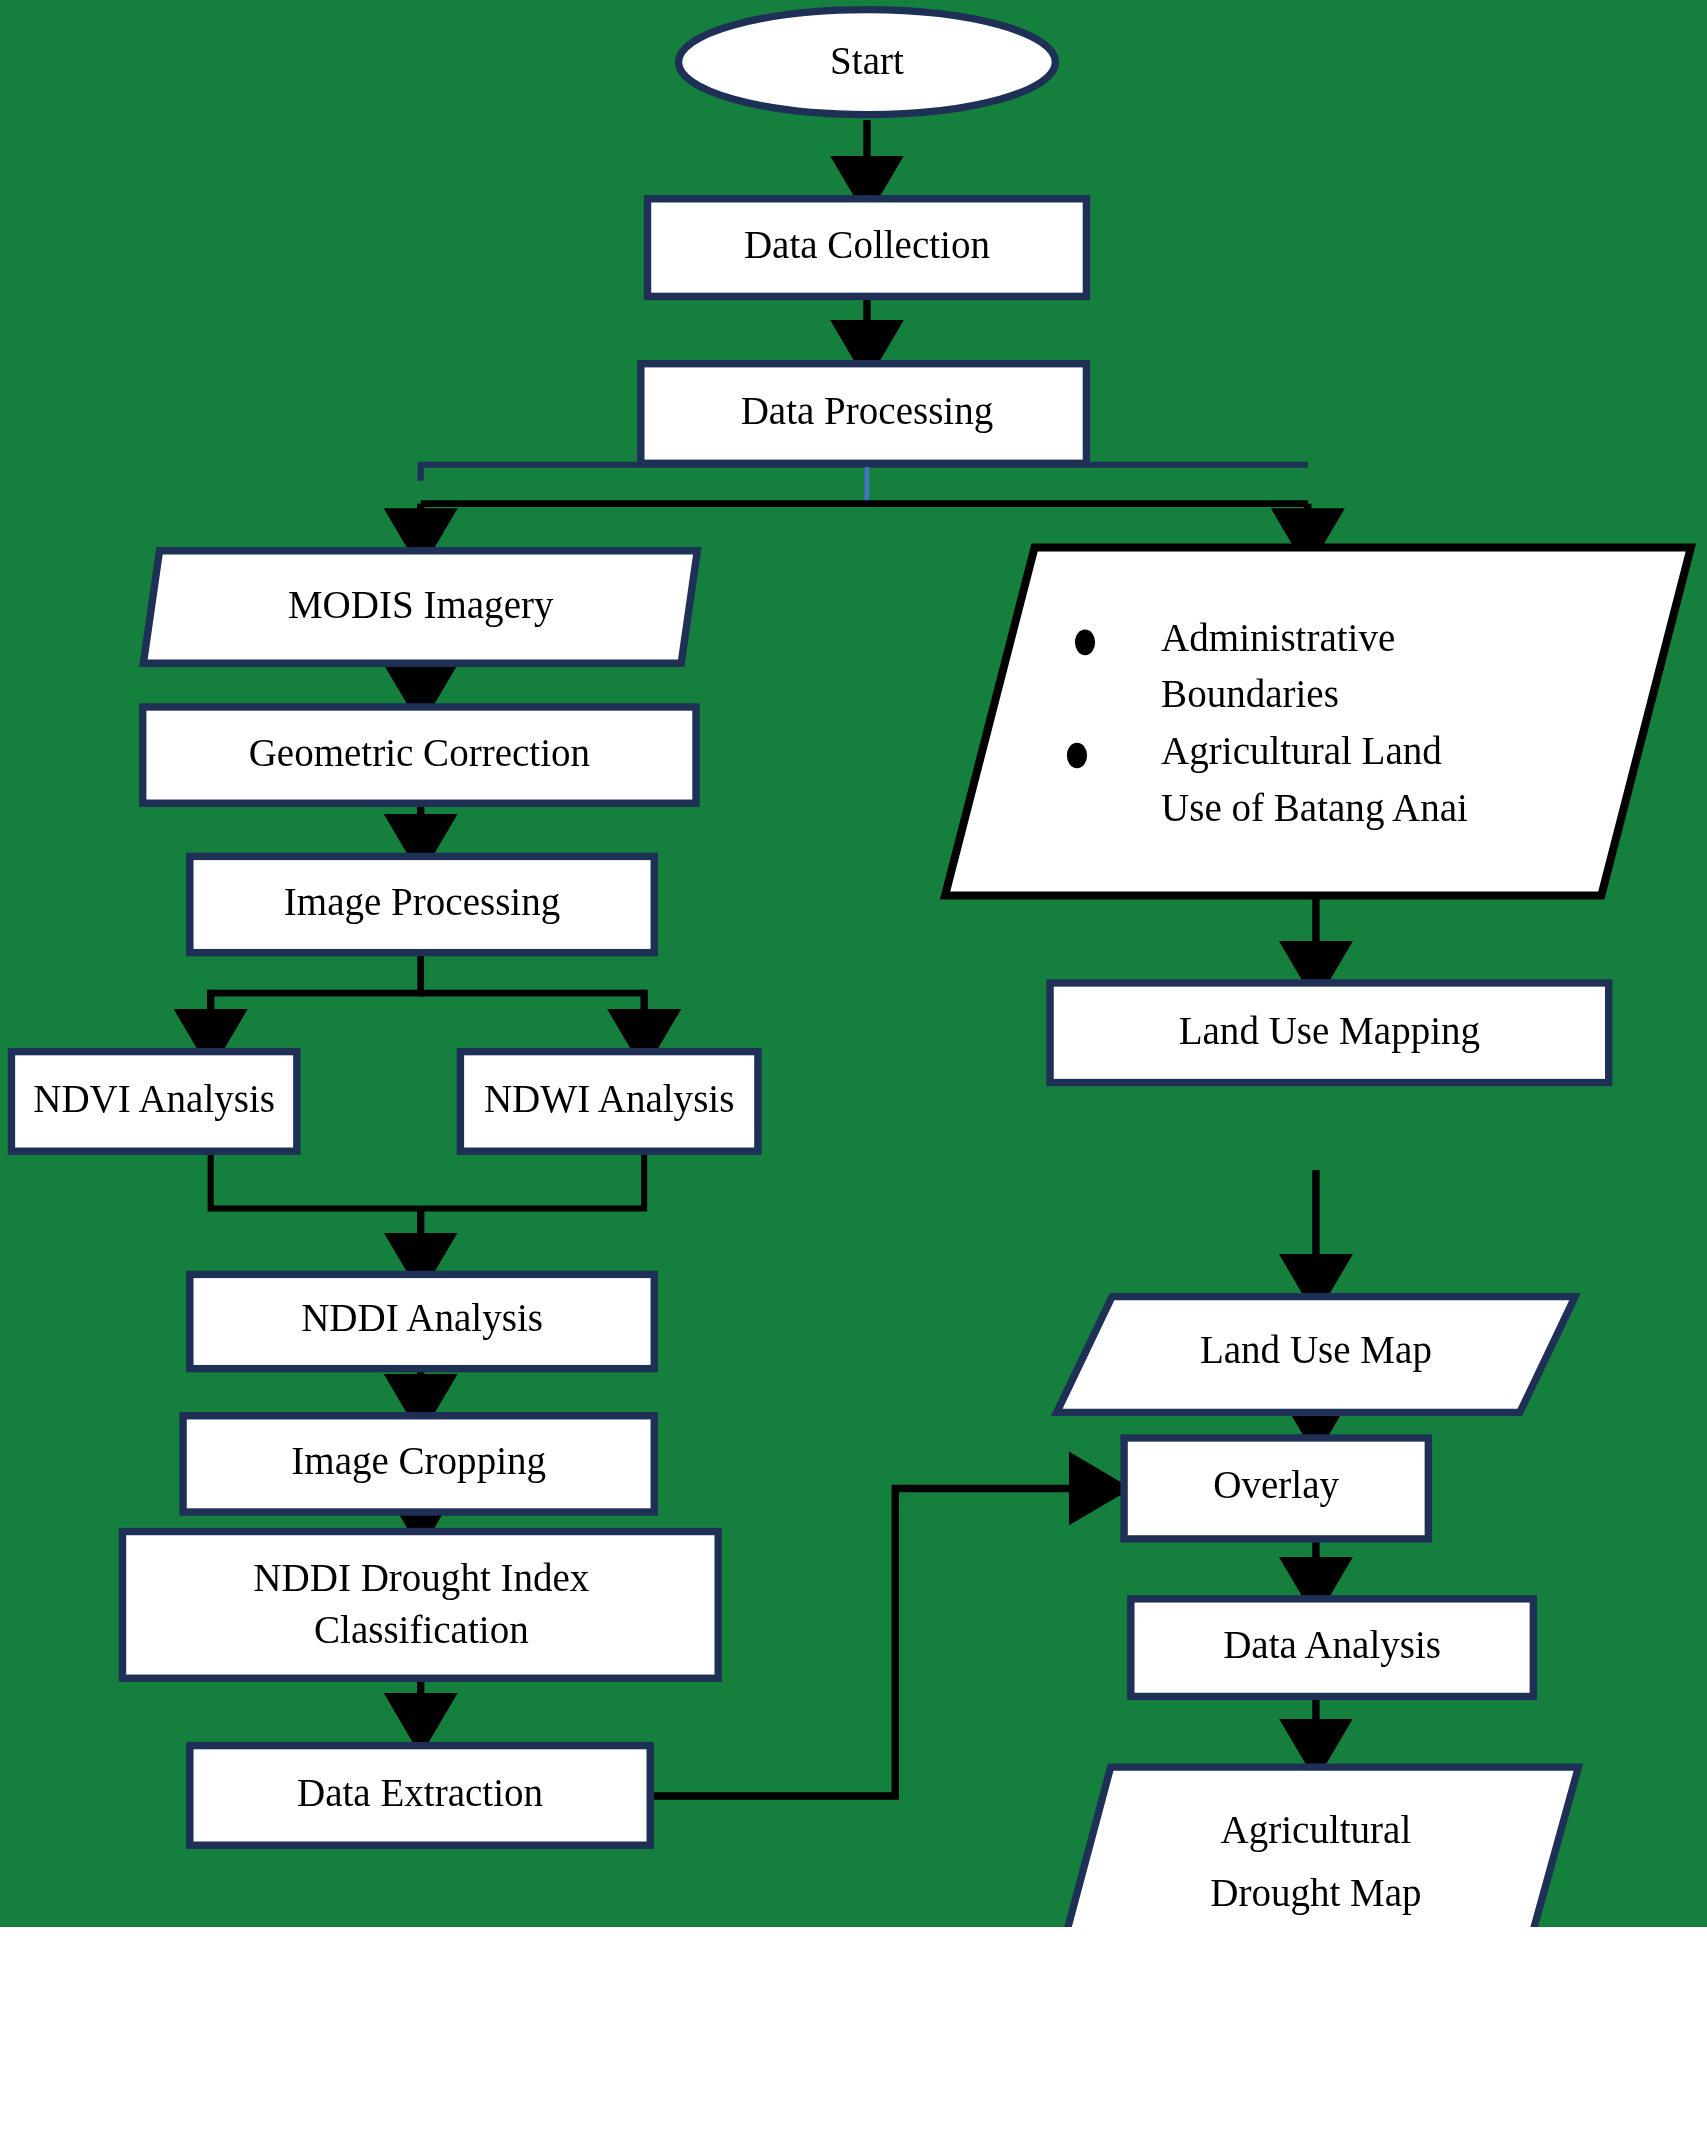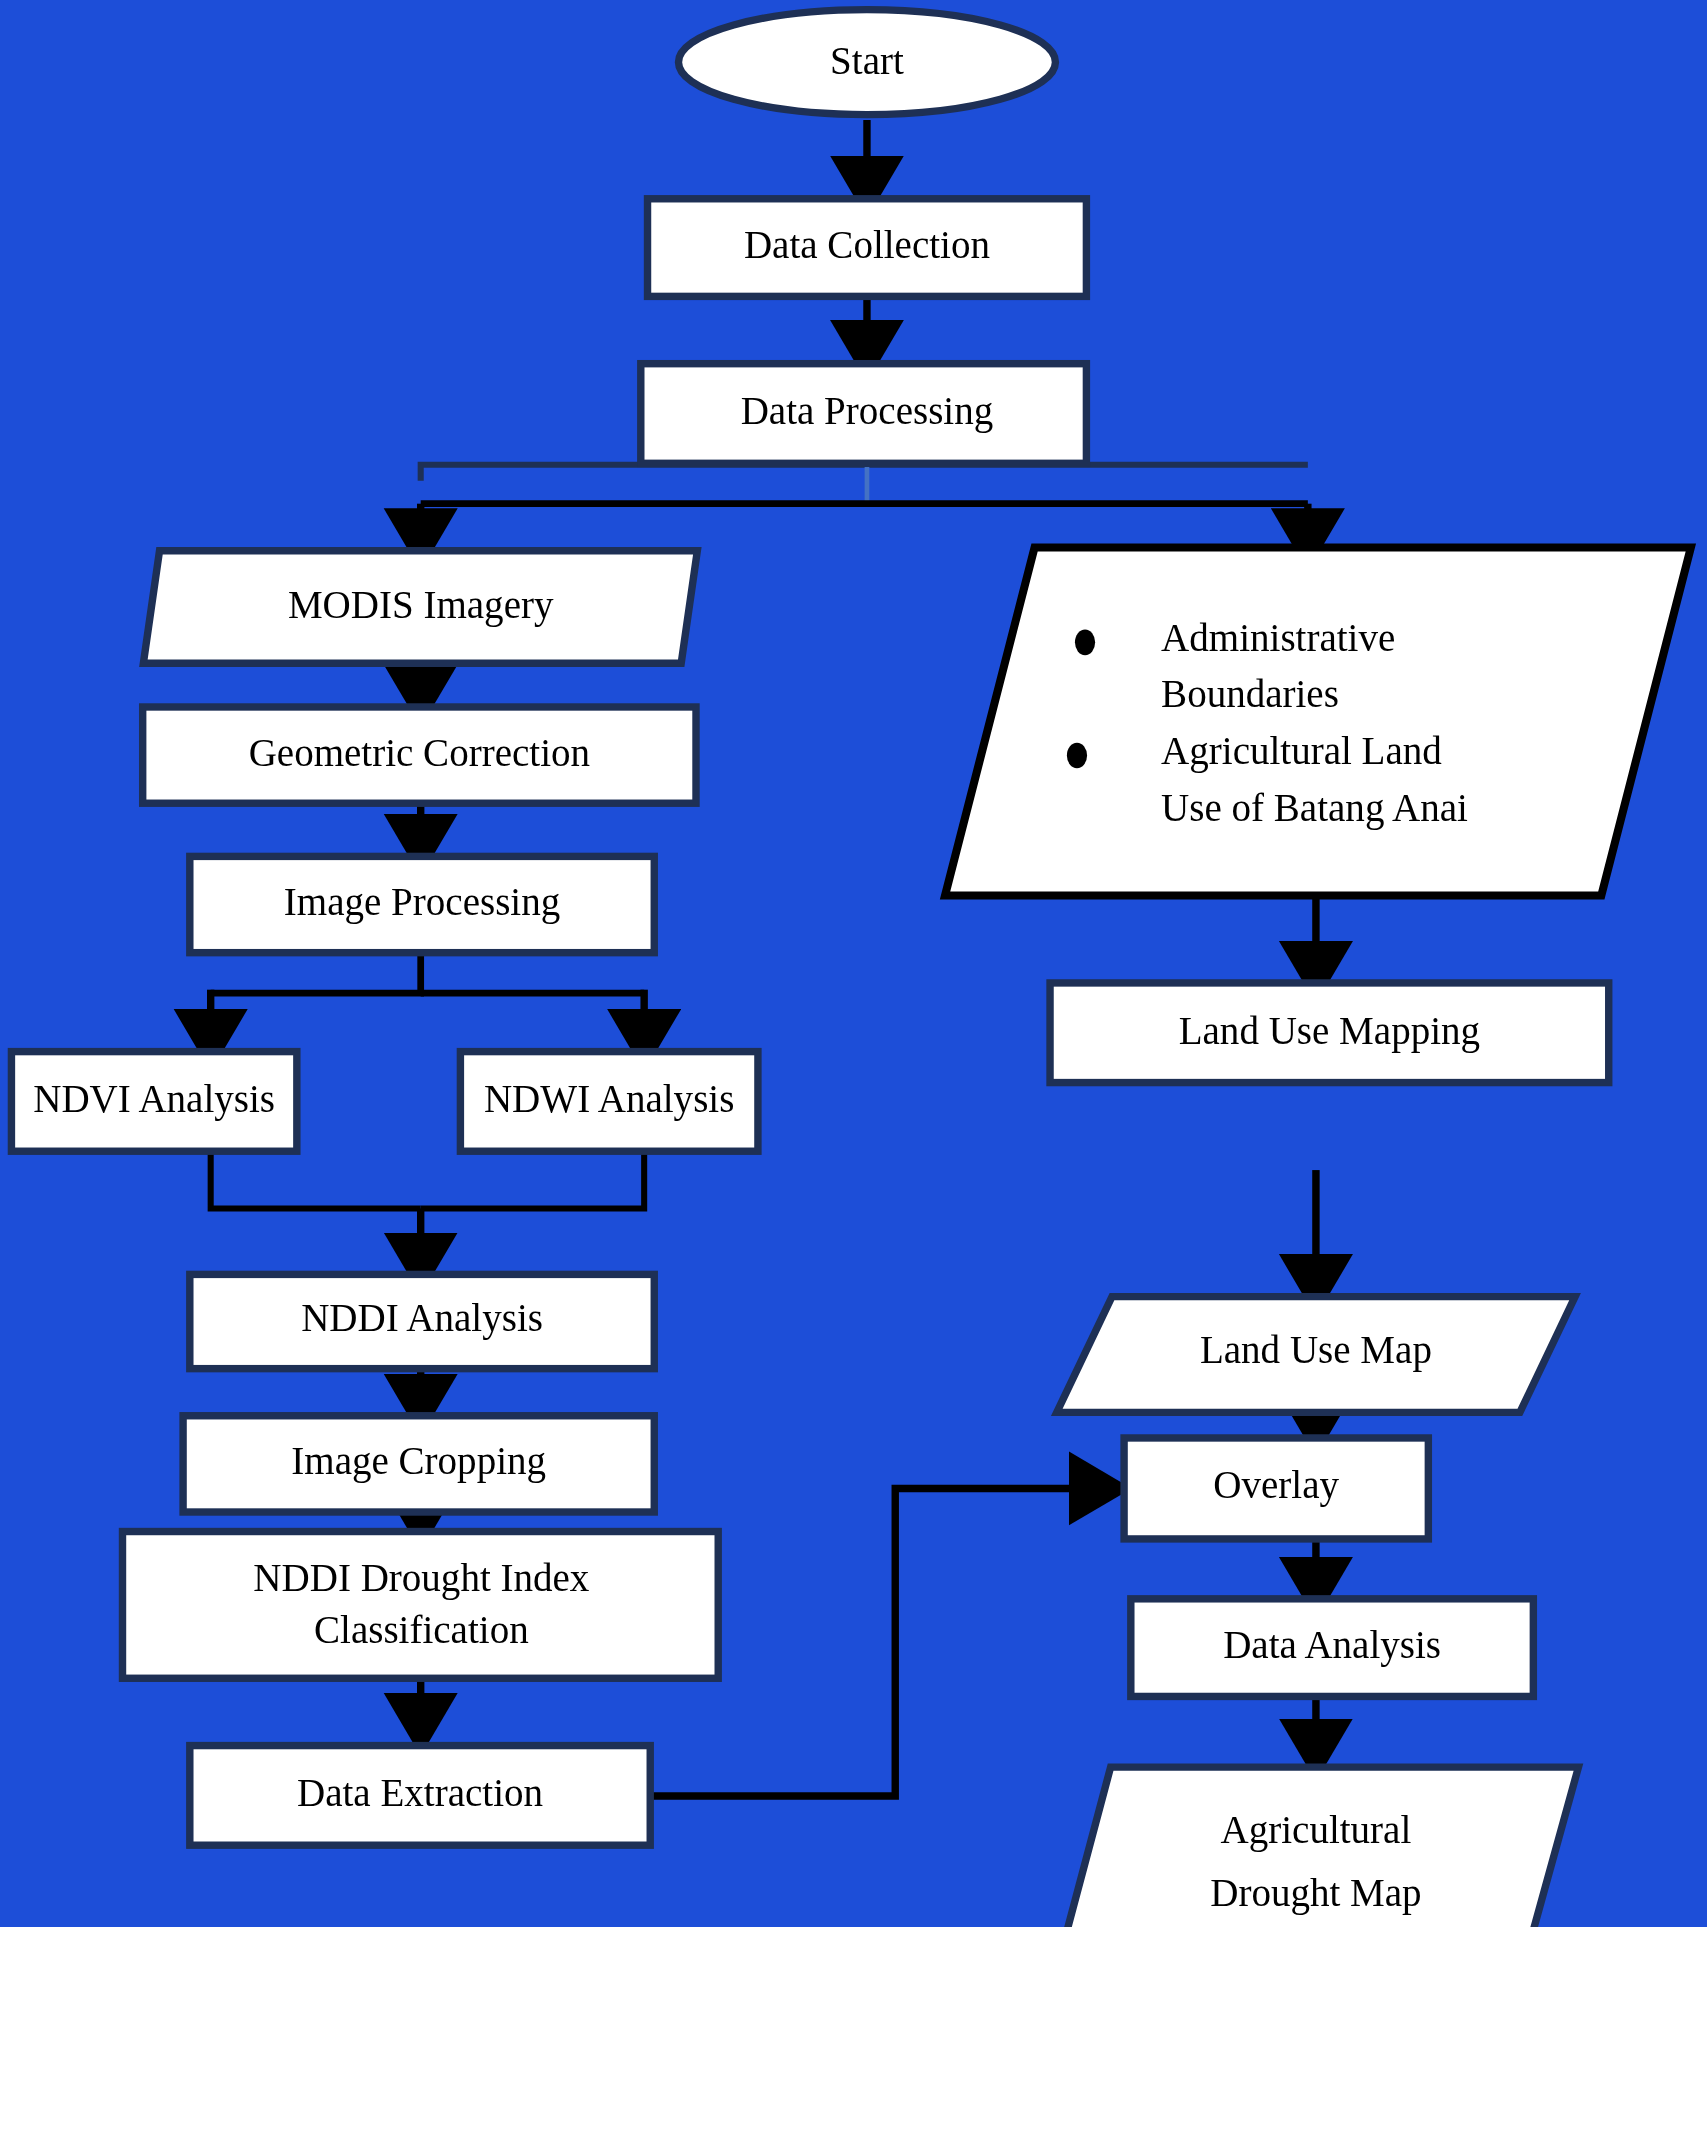--- a/index.html
+++ b/index.html
@@ -4,21 +4,21 @@
 <style>
   html, body {
     margin: 0;
     padding: 0;
     background: #ffffff;
   }
   #flowchart-root {
     position: relative;
     width: 1707px;
     height: 1927px;
-    background: #1d4ed8;
+    background: #15803d;
     font-family: "Liberation Serif", "DejaVu Serif", serif;
     overflow: hidden;
   }
   svg.flow {
     display: block;
     width: 1707px;
     height: 2151px;
   }
   .node-text {
     font-family: "Liberation Serif", "DejaVu Serif", serif;

